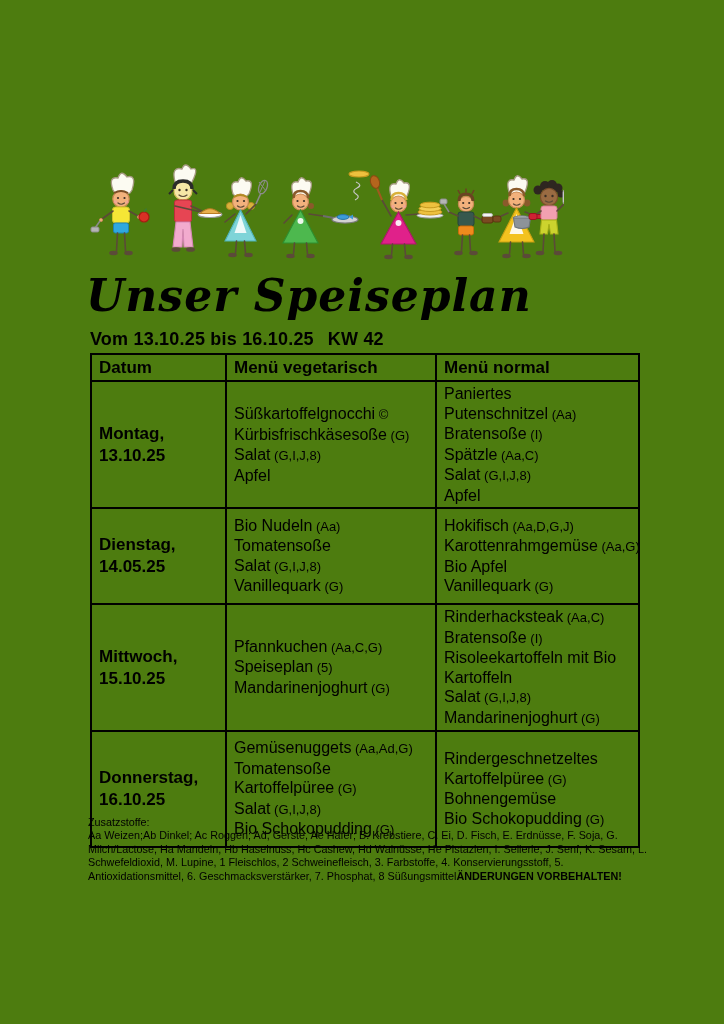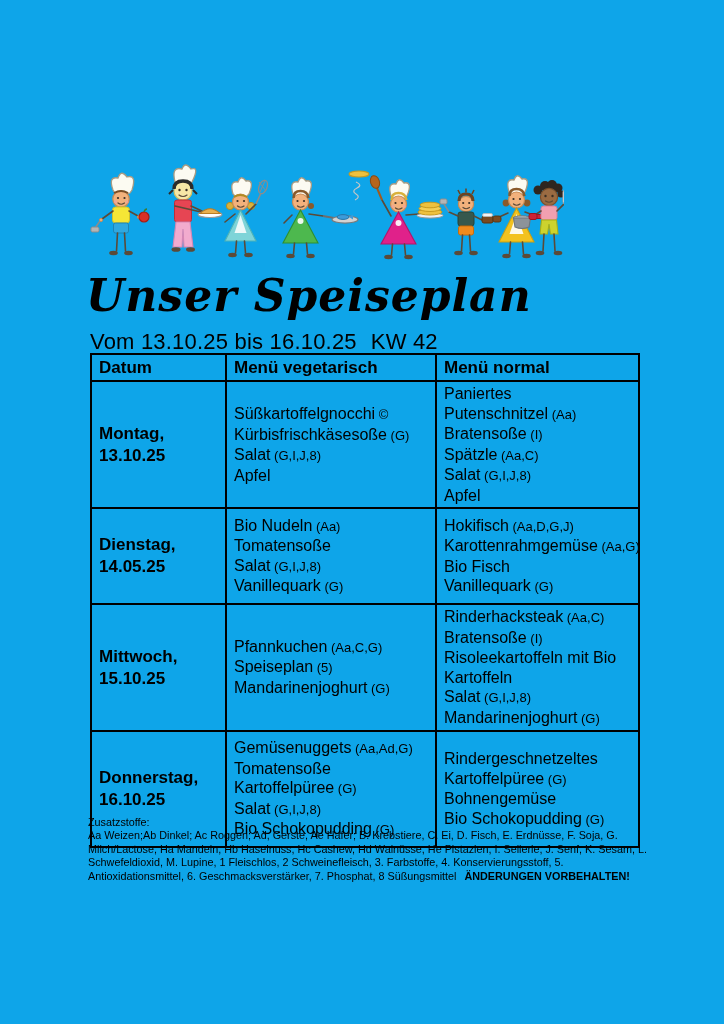--- a/index.html
+++ b/index.html
@@ -1,40 +1,40 @@
 <!DOCTYPE html>
 <html><head>
 <meta charset="utf-8">
 <style>
   html,body { margin:0; padding:0; background:#fff; }
   body {
     width:724px; height:1024px; position:relative;
     font-family:"Liberation Sans", sans-serif; color:#000;
     -webkit-font-smoothing:antialiased;
   }
-  .page { position:absolute; inset:0; background:#0ea5e9; overflow:hidden; }
+  .page { position:absolute; inset:0; background:#4d7c0f; overflow:hidden; }
 
   
   .illustration { position:absolute; left:88px; top:161px; width:476px; height:106px; }
   svg .limb { stroke:#5b4a38; stroke-width:1.6; fill:none; stroke-linecap:round; }
   svg .foot { fill:#5b4a38; stroke:none; }
   svg .hat  { fill:#fcfbf2; stroke:#a79b84; stroke-width:1.3; }
   svg .face { stroke:#5b4a38; stroke-width:1.2; fill:none; stroke-linecap:round; }
   svg .eye  { fill:#3a2f25; stroke:none; }
   svg .cheek{ fill:#f0a0a0; opacity:.65; stroke:none; }
 
   
   .title {
     position:absolute; left:86px; top:272px;
     font-family:"DejaVu Serif", serif; font-style:italic; font-weight:bold;
     font-size:44px; line-height:48px; letter-spacing:1px;
   }
   .subtitle {
     position:absolute; left:90px; top:329px;
-    font-size:22px; font-weight:normal; letter-spacing:.2px;
+    font-size:18px; font-weight:bold; letter-spacing:.2px;
   }
   .subtitle .kw { margin-left:14px; }
 
   
   table.menu { position:absolute; left:90px; top:353px; width:548px;
     border-collapse:collapse; table-layout:fixed; }
   table.menu col.c1{ width:135px; } table.menu col.c2{ width:210px; } table.menu col.c3{ width:203px; }
   table.menu th, table.menu td {
     border:2px solid #000; text-align:left; vertical-align:middle;
     padding:2px 4px 2px 7px; overflow:hidden;
@@ -46,21 +46,21 @@
   table.menu tbody tr:nth-child(3){ height:121px; }
   table.menu tbody tr:nth-child(4){ height:116px; }
   td.day { font-weight:bold; font-size:17px; line-height:22px; }
   td.menucell { font-size:16px; line-height:19.5px; }
   .item { display:block; }
   .codes { font-size:13px; }
 
   
   .footer { position:absolute; left:88px; top:816px; width:560px;
     font-size:10.8px; line-height:13.4px; }
-  .footer .notice { font-weight:bold; margin-left:8px; }
+  .footer .notice { font-weight:bold; }
 </style>
 </head>
 <body>
 
 <div class="page">
 
   <svg class="illustration" viewBox="0 0 476 106" aria-hidden="true">
 
     <g>
       <path class="hat" d="M25 29 Q20 15 30 17 Q33 8 39 16 Q49 13 44 29 L42 32 Q33 35 27 32 Z"></path>
@@ -275,21 +275,21 @@
           </td>
           <td class="menucell">
             <span class="item"><span>Bio Nudeln</span><span class="codes">&nbsp;(Aa)</span></span>
             <span class="item"><span>Tomatensoße</span></span>
             <span class="item"><span>Salat</span><span class="codes">&nbsp;(G,I,J,8)</span></span>
             <span class="item"><span>Vanillequark</span><span class="codes">&nbsp;(G)</span></span>
           </td>
           <td class="menucell">
             <span class="item"><span>Hokifisch</span><span class="codes">&nbsp;(Aa,D,G,J)</span></span>
             <span class="item"><span>Karottenrahmgemüse</span><span class="codes">&nbsp;(Aa,G)</span></span>
-            <span class="item"><span>Bio Fisch</span></span>
+            <span class="item"><span>Bio Apfel</span></span>
             <span class="item"><span>Vanillequark</span><span class="codes">&nbsp;(G)</span></span>
           </td>
         </tr>
         <tr>
           <td class="day">
             <div>Mittwoch,</div>
             <div>15.10.25</div>
           </td>
           <td class="menucell">
             <span class="item"><span>Pfannkuchen</span><span class="codes">&nbsp;(Aa,C,G)</span></span>

